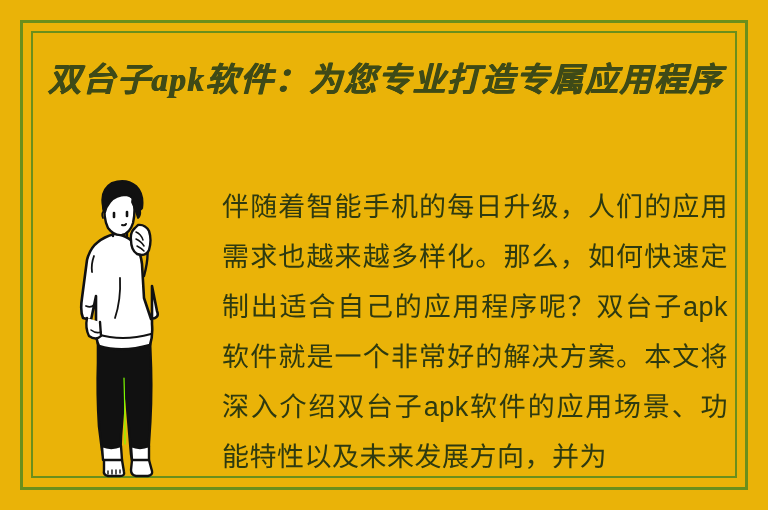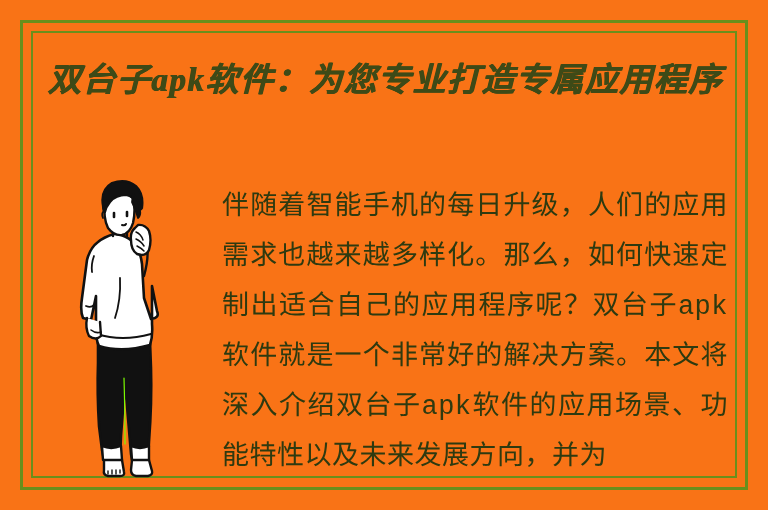--- a/index.html
+++ b/index.html
@@ -10,21 +10,21 @@
     width: 768px;
     height: 510px;
     overflow: hidden;
     font-family: "Liberation Sans", "DejaVu Sans", sans-serif;
   }
 
   #poster {
     position: relative;
     width: 768px;
     height: 510px;
-    background: #f97316;
+    background: #eab308;
     overflow: hidden;
   }
 
   
   #frame-outer {
     position: absolute;
     left: 20px;
     top: 20px;
     right: 20px;
     bottom: 20px;
@@ -61,21 +61,21 @@
   }
 
   
   #body-copy {
     position: absolute;
     left: 222px;
     top: 182px;
     width: 506px;
     height: 288px;
     overflow: hidden;
-    font-family: Liberation Mono, monospace;
+    font-family: Liberation Sans, sans-serif;
     font-size: 27px;
     line-height: 50px;
     letter-spacing: 0.5px;
     color: #2E3A10;
     text-align: justify;
     text-justify: inter-character;
   }
 
   
   #illustration {

